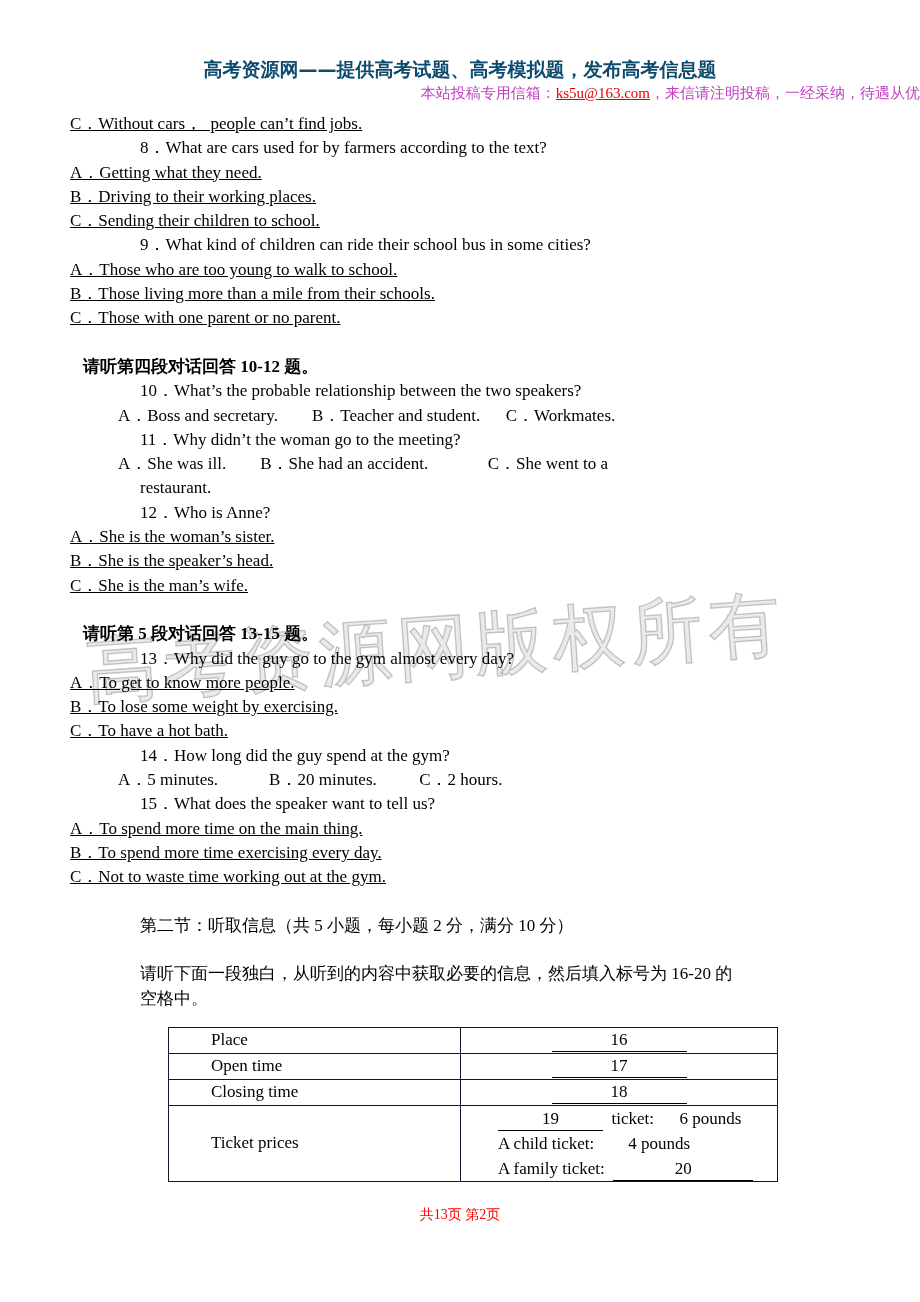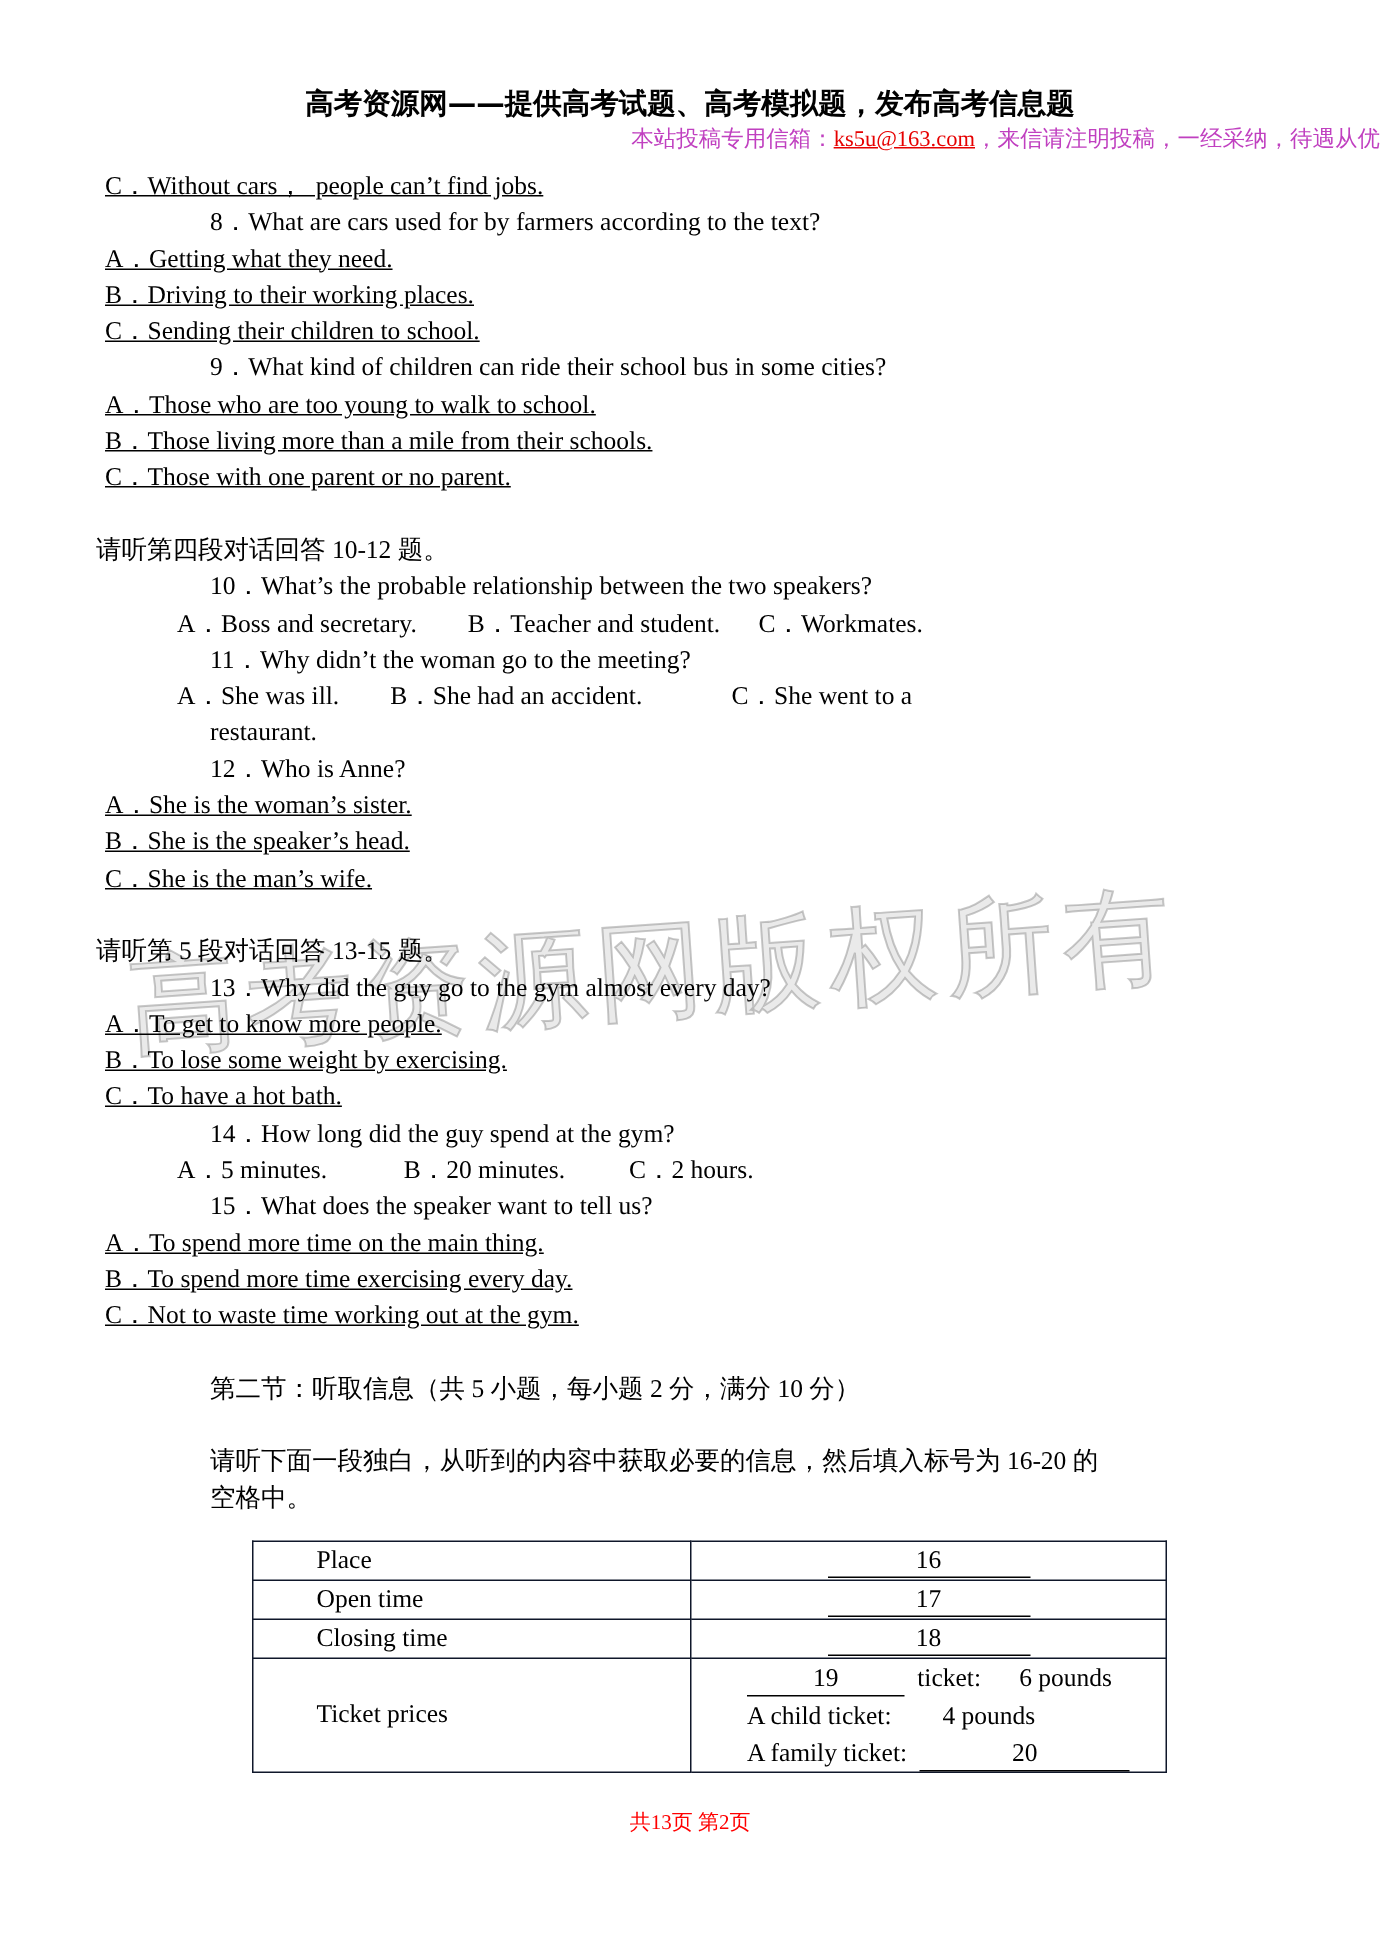--- a/index.html
+++ b/index.html
@@ -9,36 +9,36 @@
     margin:0 auto;
     background:#ffffff;
     font-family:"Liberation Serif","DejaVu Serif",serif;
     font-size:17px;color:#000;
     overflow:hidden;
   }
   .header{margin-top:56px;text-align:center;}
   .header-title{
     font-family:"DejaVu Sans","Liberation Sans",sans-serif;
     font-weight:bold;font-size:19px;line-height:26px;
-    color:#000000;
+    color:#0c4a6e;
   }
   .header-sub{
     font-size:15px;line-height:22px;color:#C040C0;
     white-space:pre-wrap;
     text-align:right;
   }
   .email{color:#E60000;text-decoration:underline;cursor:pointer;}
   .content{margin-top:8px;}
   .line{
     min-height:24.3px;line-height:24.3px;
     white-space:pre-wrap;
     margin-right:120px;
   }
   .ind0{margin-left:140px;}
-  .ind1{margin-left:64px;}
+  .ind1{margin-left:83px;font-weight:bold;}
   .ind2{margin-left:70px;text-decoration:underline;}
   .ind3{margin-left:118px;}
   .watermark{
     position:absolute;left:85px;top:600px;
     font-family:"DejaVu Sans","Liberation Sans",sans-serif;
     font-size:72px;letter-spacing:6px;white-space:nowrap;
     color:rgba(140,140,140,0.18);
     -webkit-text-stroke:1.3px rgba(130,130,130,0.45);
     transform:rotate(-4deg);
     pointer-events:none;

